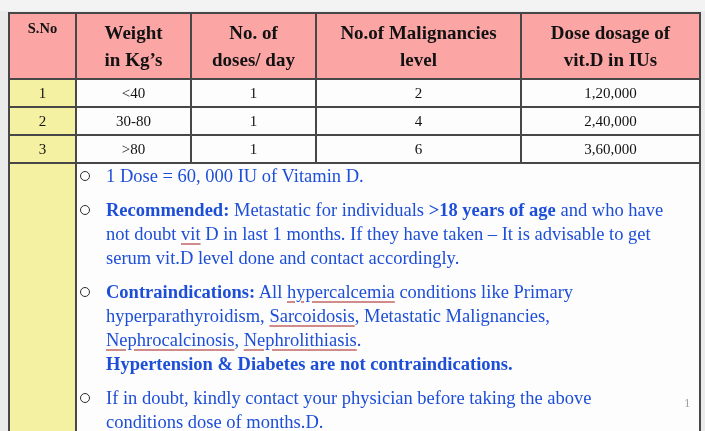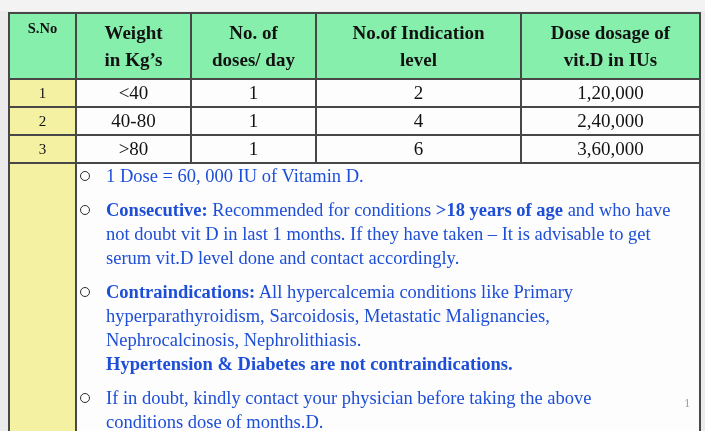--- a/index.html
+++ b/index.html
@@ -30,37 +30,37 @@
     table-layout: fixed;
     background: #fdfdfd;
   }
   table.dosage-table th,
   table.dosage-table td {
     border: 2px solid #474747;
     padding: 0;
     color: #121212;
   }
   th.head {
-    background: #86efac;
+    background: #fca5a5;
     font-size: 19px;
     font-weight: bold;
     text-align: center;
     vertical-align: middle;
     height: 58px;
     line-height: 27px;
   }
   th.head.sno-head {
     vertical-align: top;
     font-size: 14.5px;
     padding-top: 6px;
     line-height: 16px;
   }
   td.data-cell {
     background: #fdfdfd;
-    font-size: 19px;
+    font-size: 15px;
     text-align: center;
     height: 26px;
     line-height: 24px;
     border-radius: 11px;
   }
   td.sno-cell {
     background: #f5f1a3;
     font-size: 15px;
     text-align: center;
     vertical-align: middle;
@@ -93,20 +93,21 @@
     width: 8px;
     height: 8px;
     border: 1.5px solid #2e2e2e;
     border-radius: 50%;
     margin-top: 7px;
     background: transparent;
   }
   .note-text { flex: 1; padding-right: 2px; }
   .seg-b { font-weight: bold; }
   .seg-r {
+    text-decoration: underline;
     text-decoration-color: #d08b8b;
     text-decoration-thickness: 1.5px;
     text-underline-offset: 3px;
     margin-top: 25px;
   }
   .page-number {
     position: absolute;
     left: 684px;
     top: 395px;
     font-size: 13px;
@@ -135,40 +136,40 @@
         </th>
         <th class="head">
           <div>Weight</div>
           <div>in Kg’s</div>
         </th>
         <th class="head">
           <div>No. of</div>
           <div>doses/ day</div>
         </th>
         <th class="head">
-          <div>No.of Indication</div>
+          <div>No.of Malignancies</div>
           <div>level</div>
         </th>
         <th class="head">
           <div>Dose dosage of</div>
           <div>vit.D in IUs</div>
         </th>
       </tr>
     </thead>
     <tbody>
       <tr>
         <td class="sno-cell">1</td>
         <td class="data-cell">&lt;40</td>
         <td class="data-cell">1</td>
         <td class="data-cell">2</td>
         <td class="data-cell">1,20,000</td>
       </tr>
       <tr>
         <td class="sno-cell">2</td>
-        <td class="data-cell">40-80</td>
+        <td class="data-cell">30-80</td>
         <td class="data-cell">1</td>
         <td class="data-cell">4</td>
         <td class="data-cell">2,40,000</td>
       </tr>
       <tr>
         <td class="sno-cell">3</td>
         <td class="data-cell">&gt;80</td>
         <td class="data-cell">1</td>
         <td class="data-cell">6</td>
         <td class="data-cell">3,60,000</td>
@@ -179,21 +180,21 @@
           <div class="note-item">
             <div class="bullet-col">
                 <span class="bullet-dot"></span>
               </div>
             <div class="note-text"><span>1 Dose = 60, 000 IU of Vitamin D.</span></div>
           </div>
           <div class="note-item">
             <div class="bullet-col">
                 <span class="bullet-dot"></span>
               </div>
-            <div class="note-text"><span class="seg-b">Consecutive:</span><span> Recommended for conditions </span><span class="seg-b">&gt;18 years of age</span><span> and who have</span><br><span>not doubt </span><span class="seg-r">vit</span><span> D in last 1 months. If they have taken – It is advisable to get</span><br><span>serum vit.D level done and contact accordingly.</span></div>
+            <div class="note-text"><span class="seg-b">Recommended:</span><span> Metastatic for individuals </span><span class="seg-b">&gt;18 years of age</span><span> and who have</span><br><span>not doubt </span><span class="seg-r">vit</span><span> D in last 1 months. If they have taken – It is advisable to get</span><br><span>serum vit.D level done and contact accordingly.</span></div>
           </div>
           <div class="note-item">
             <div class="bullet-col">
                 <span class="bullet-dot"></span>
               </div>
             <div class="note-text"><span class="seg-b">Contraindications:</span><span> All </span><span class="seg-r">hypercalcemia</span><span> conditions like Primary</span><br><span>hyperparathyroidism, </span><span class="seg-r">Sarcoidosis</span><span>, Metastatic Malignancies,</span><br><span class="seg-r">Nephrocalcinosis</span><span>, </span><span class="seg-r">Nephrolithiasis</span><span>.</span><br><span class="seg-b">Hypertension &amp; Diabetes are not contraindications.</span></div>
           </div>
           <div class="note-item">
             <div class="bullet-col">
                 <span class="bullet-dot"></span>

